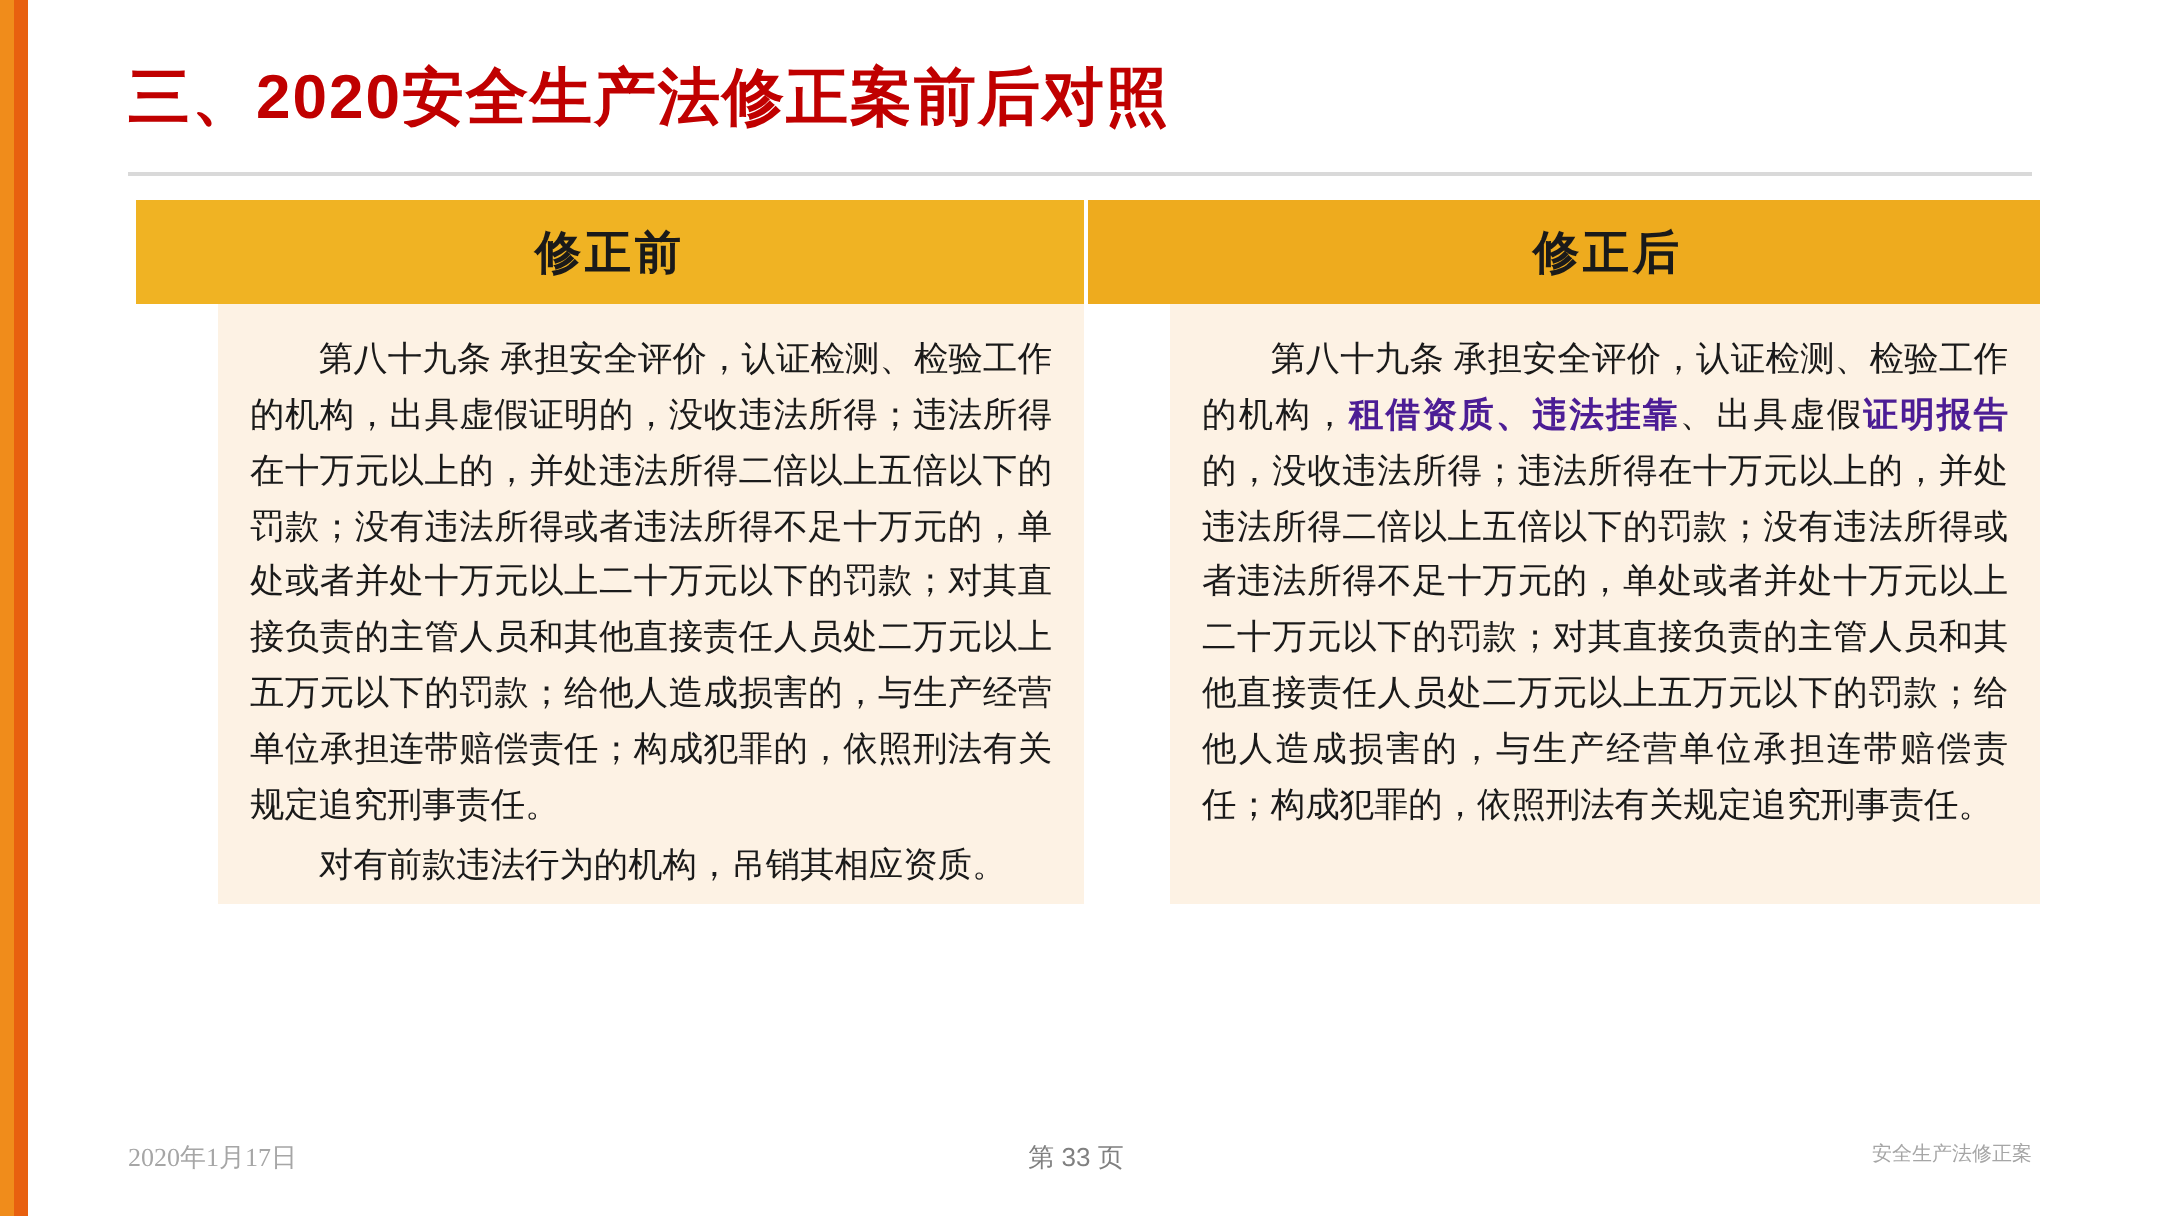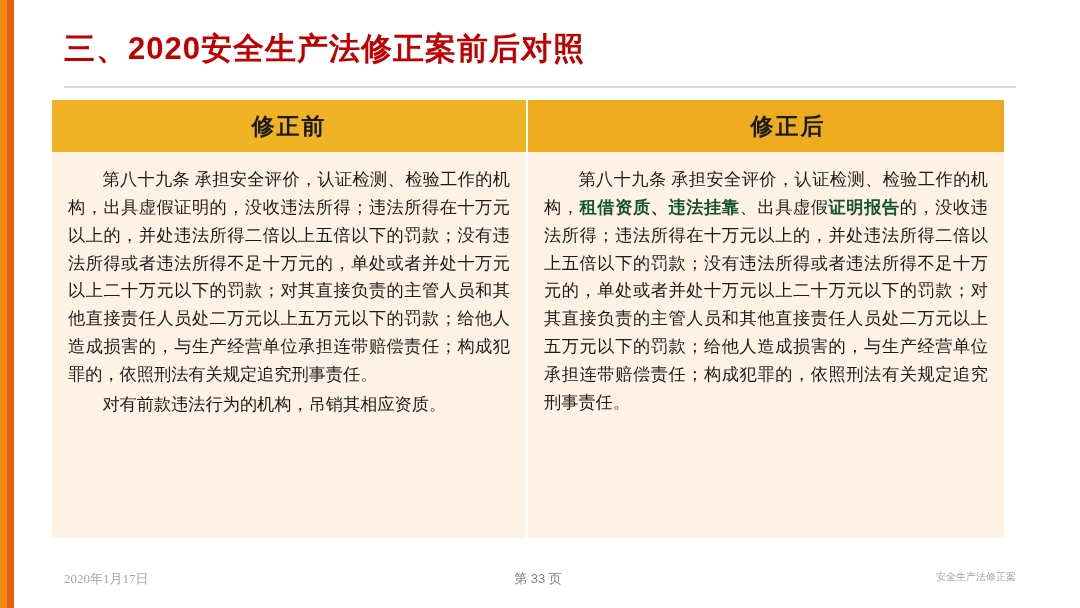--- a/index.html
+++ b/index.html
@@ -52,24 +52,24 @@
     position: absolute;
     left: 64px;
     top: 86px;
     width: 952px;
     height: 2px;
     background: #d9d9d9;
   }
   
   .table {
     position: absolute;
-    left: 52px;
+    left: 68px;
     top: 100px;
     width: 952px;
-    height: 438px;
+    height: 352px;
     display: flex;
   }
   .col {
     width: 476px;
     height: 100%;
     box-sizing: border-box;
     display: flex;
     flex-direction: column;
   }
   .col-left { border-right: 2px solid #ffffff; }
@@ -90,29 +90,30 @@
   .body {
     flex: 1;
     box-sizing: border-box;
     padding: 14px 16px 4px 16px;
     font-size: 17.2px;
     line-height: 1.62;
     color: #1a1a1a;
     text-align: justify;
     text-justify: inter-ideograph;
     overflow: hidden;
+    margin-left: 41px;
   }
   .body-left { background: #fdf2e4; }
   .body-right { background: #fdf2e4; }
   .body p {
     margin: 0 0 2px 0;
     text-indent: 2em;
   }
   .hl {
-    color: #14532d;
+    color: #4c1d95;
     font-weight: bold;
   }
   .hl-u {
     color: #c00000;
     font-weight: bold;
     text-decoration: underline;
   }
   
   .footer-date {
     position: absolute;

